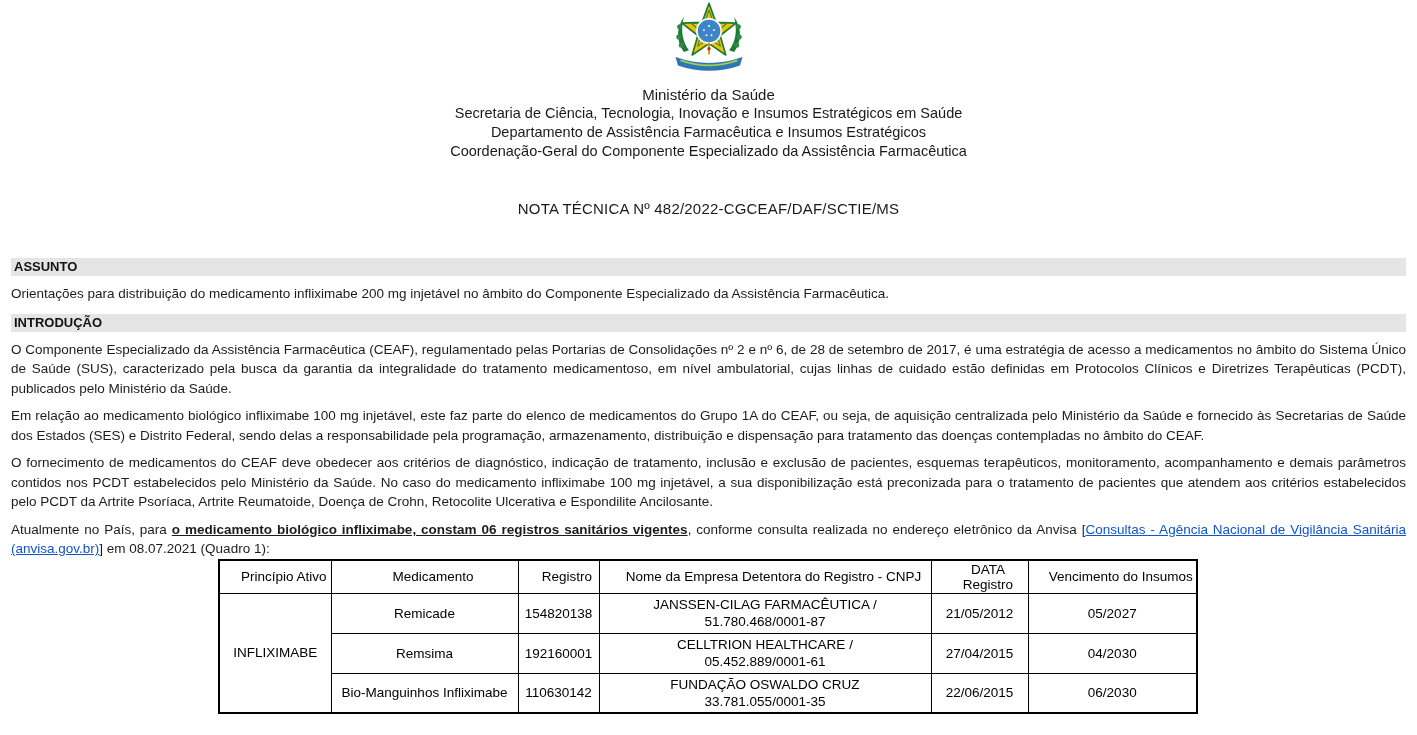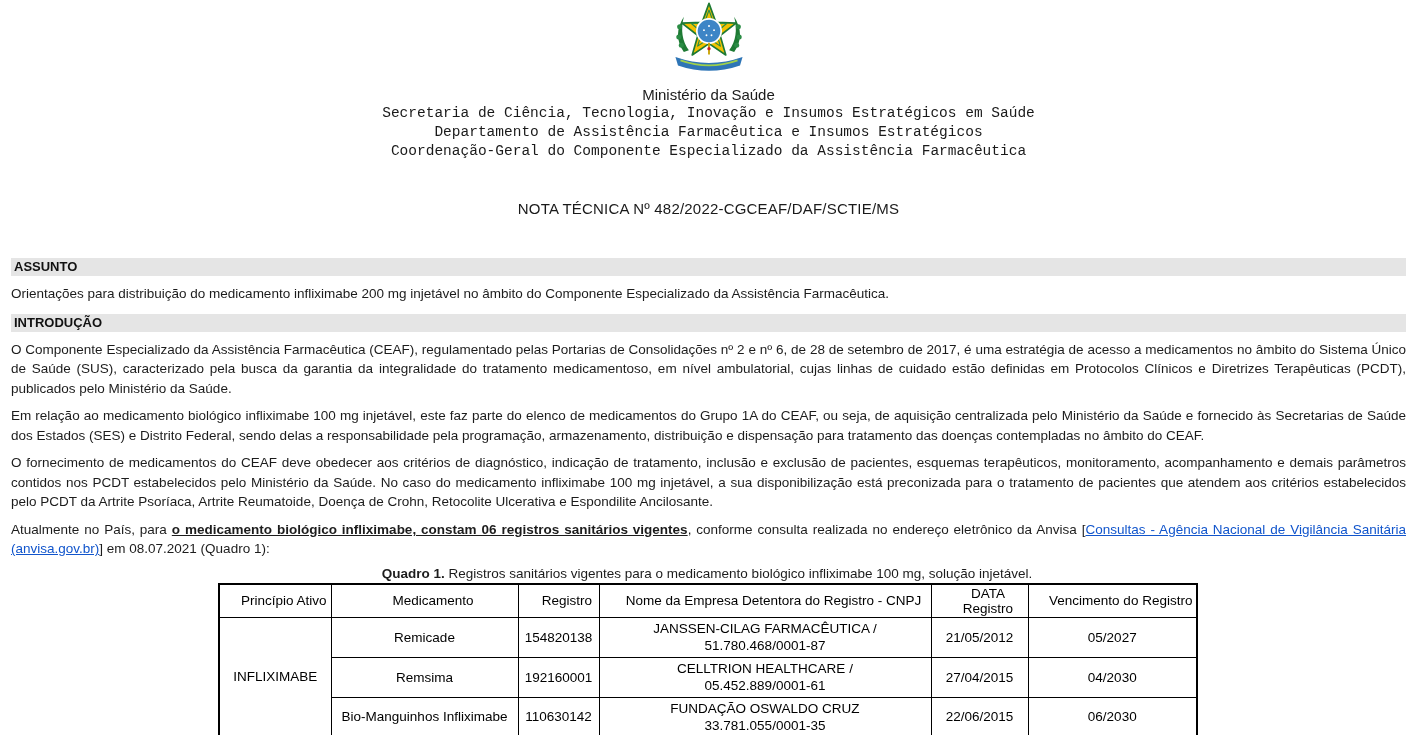--- a/index.html
+++ b/index.html
@@ -4,21 +4,21 @@
 <style>
   * { margin:0; padding:0; box-sizing:border-box; }
   html,body { width:1417px; height:735px; overflow:hidden; background:#ffffff; }
   body { font-family:"Liberation Sans", sans-serif; color:#1a1a1a; }
   .page { width:1417px; height:735px; overflow:hidden; position:relative; }
 
   
   .doc-header { text-align:center; }
   .logo-wrap { display:flex; justify-content:center; }
   .org-line-first { font-size:15px; line-height:19px; margin-top:7px; }
-  .org-line { font-size:14.5px; line-height:19px;font-family:Liberation Mono, monospace; }
+  .org-line { font-size:14.5px; line-height:19px; }
   .doc-title { font-size:15px; margin-top:39px; text-align:center; letter-spacing:0.2px; }
 
   
   .content { padding:0 11px; }
   .section-bar {
     background:#e5e5e5; font-weight:bold; font-size:13px; color:#111;
     padding:2px 4px 2px 3px; margin-top:0; line-height:14px;
   }
   .bar-assunto { margin-top:41px; }
   .bar-intro { margin-top:10px; }
@@ -81,39 +81,38 @@
 
     <div class="section-bar bar-assunto">ASSUNTO</div>
     <p class="para single">Orientações para distribuição do medicamento infliximabe 200 mg injetável no âmbito do Componente Especializado da Assistência Farmacêutica.</p>
 
     <div class="section-bar bar-intro">INTRODUÇÃO</div>
     <p class="para">O Componente Especializado da Assistência Farmacêutica (CEAF), regulamentado pelas Portarias de Consolidações nº 2 e nº 6, de 28 de setembro de 2017, é uma estratégia de acesso a medicamentos no âmbito do Sistema Único de Saúde (SUS), caracterizado pela busca da garantia da integralidade do tratamento medicamentoso, em nível ambulatorial, cujas linhas de cuidado estão definidas em Protocolos Clínicos e Diretrizes Terapêuticas (PCDT), publicados pelo Ministério da Saúde.</p>
     <p class="para">Em relação ao medicamento biológico infliximabe 100 mg injetável, este faz parte do elenco de medicamentos do Grupo 1A do CEAF, ou seja, de aquisição centralizada pelo Ministério da Saúde e fornecido às Secretarias de Saúde dos Estados (SES) e Distrito Federal, sendo delas a responsabilidade pela programação, armazenamento, distribuição e dispensação para tratamento das doenças contempladas no âmbito do CEAF.</p>
     <p class="para">O fornecimento de medicamentos do CEAF deve obedecer aos critérios de diagnóstico, indicação de tratamento, inclusão e exclusão de pacientes, esquemas terapêuticos, monitoramento, acompanhamento e demais parâmetros contidos nos PCDT estabelecidos pelo Ministério da Saúde. No caso do medicamento infliximabe 100 mg injetável, a sua disponibilização está preconizada para o tratamento de pacientes que atendem aos critérios estabelecidos pelo PCDT da Artrite Psoríaca, Artrite Reumatoide, Doença de Crohn, Retocolite Ulcerativa e Espondilite Ancilosante.</p>
     <p class="para"><span>Atualmente no País, para </span><span class="bold-underline">o medicamento biológico infliximabe, constam 06 registros sanitários vigentes</span><span>, conforme consulta realizada no endereço eletrônico da Anvisa [</span><a class="doc-link">Consultas - Agência Nacional de Vigilância Sanitária (anvisa.gov.br)</a><span>] em 08.07.2021 (Quadro 1):</span></p>
 
-    <div class="table-caption"><span class="cap-label">Quadro 1.</span><span> Registros sanitários vigentes para o medicamento biológico infliximabe 100 mg, solução injetável.</span></div>
 
     <table class="registry">
       <colgroup>
         <col style="width:112px">
           <col style="width:187px">
           <col style="width:81px">
         <col style="width:332px">
           <col style="width:97px">
           <col style="width:169px">
       </colgroup>
       <thead>
         <tr>
           <th>Princípio Ativo</th>
           <th>Medicamento</th>
           <th>Registro</th>
           <th>Nome da Empresa Detentora do Registro - CNPJ</th>
           <th>DATA Registro</th>
-          <th>Vencimento do Registro</th>
+          <th>Vencimento do Insumos</th>
         </tr>
       </thead>
       <tbody>
         <tr>
           <td class="pa-cell" rowspan="3">INFLIXIMABE</td>
           <td>Remicade</td>
           <td>154820138</td>
           <td>
             <div>JANSSEN-CILAG FARMACÊUTICA /</div>
             <div>51.780.468/0001-87</div>

